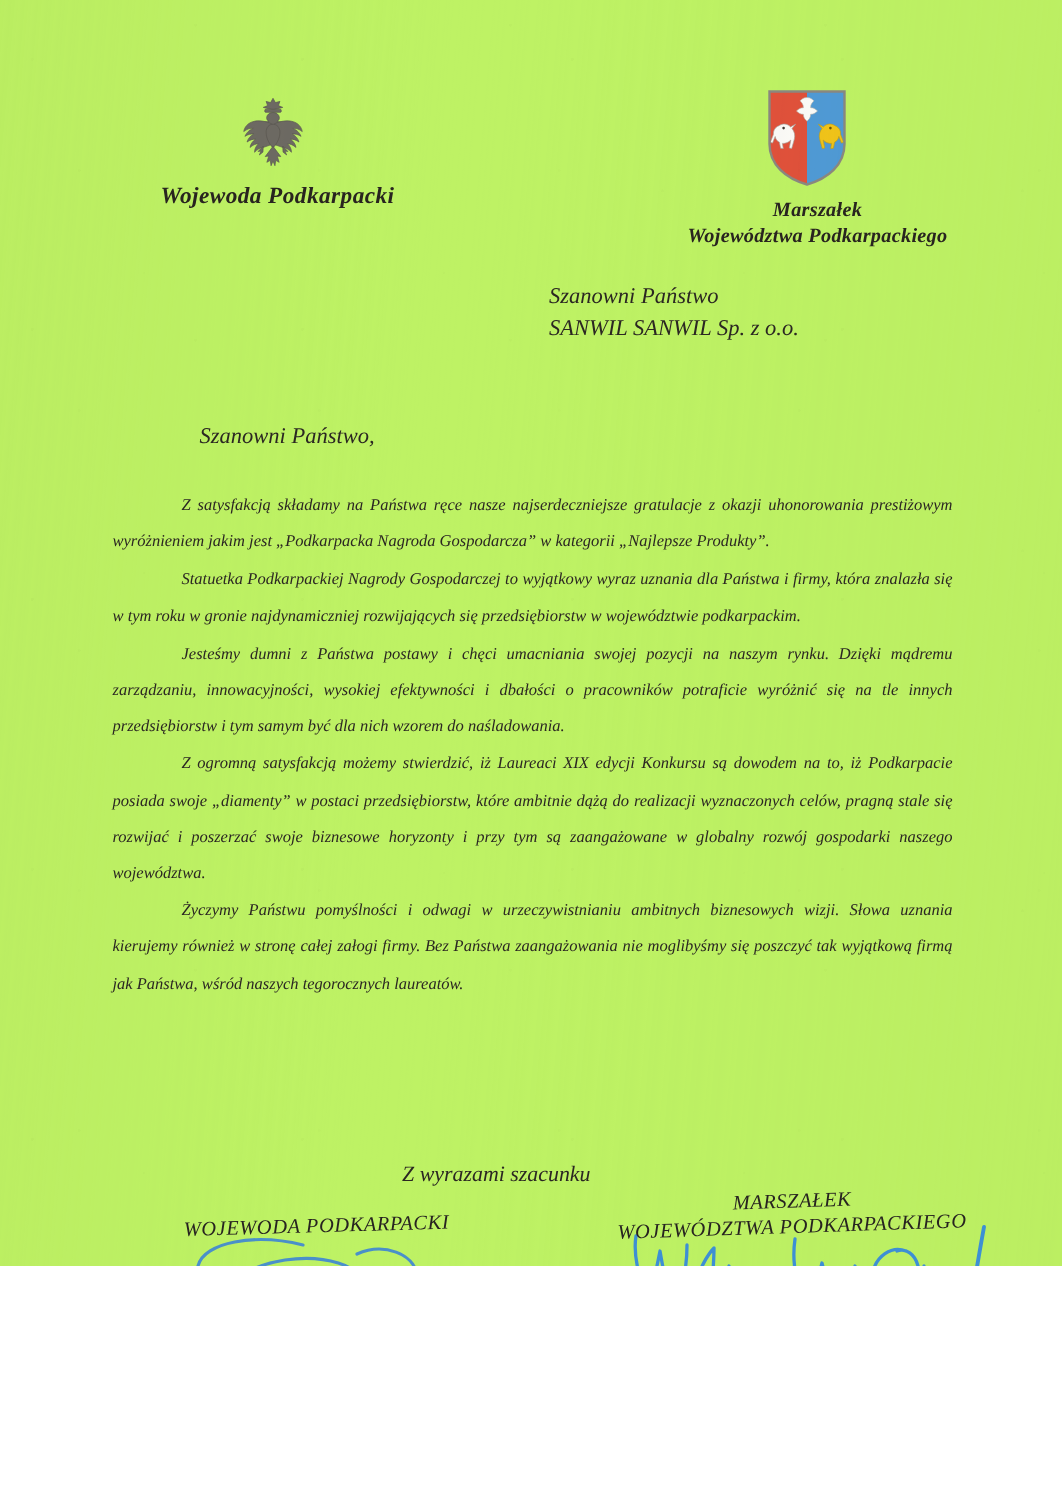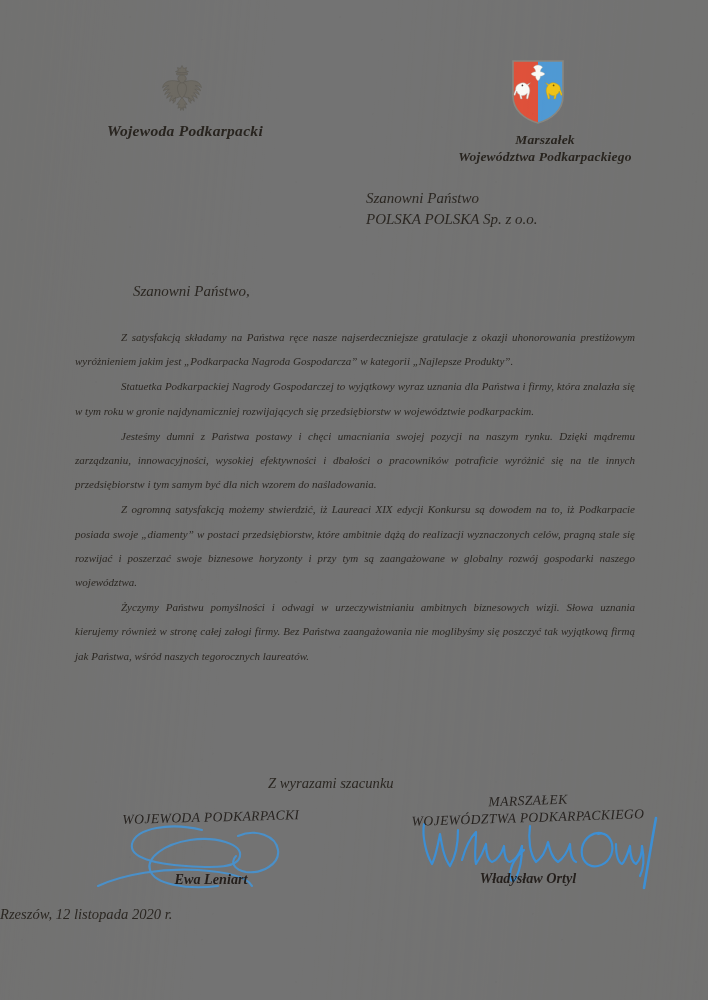--- a/index.html
+++ b/index.html
@@ -7,23 +7,23 @@
     margin: 0;
     padding: 0;
     background: #ffffff;
   }
   body {
     font-family: "Liberation Serif", "DejaVu Serif", serif;
   }
   .page {
     position: relative;
     width: 708px;
-    height: 1000px;
+    height: 844px;
     margin: 0 auto;
-    background: #737373;
+    background: #bef264;
     overflow: hidden;
     color: #2b2722;
   }
   
   .page::after {
     content: "";
     position: absolute;
     inset: 0;
     pointer-events: none;
     background-image:
@@ -259,21 +259,21 @@
     </div>
 
     <div class="office-right">
       <div>Marszałek</div>
       <div>Województwa Podkarpackiego</div>
     </div>
   </div>
 
   <div class="addressee">
     <div>Szanowni Państwo</div>
-    <div>POLSKA POLSKA Sp. z o.o.</div>
+    <div>SANWIL SANWIL Sp. z o.o.</div>
   </div>
 
   <div class="salutation">Szanowni Państwo,</div>
 
   <div class="body-text">
     <p>Z satysfakcją składamy na Państwa ręce nasze najserdeczniejsze gratulacje z okazji uhonorowania prestiżowym wyróżnieniem jakim jest „Podkarpacka Nagroda Gospodarcza” w kategorii „Najlepsze Produkty”.</p>
     <p>Statuetka Podkarpackiej Nagrody Gospodarczej to wyjątkowy wyraz uznania dla Państwa i firmy, która znalazła się w tym roku w gronie najdynamiczniej rozwijających się przedsiębiorstw w województwie podkarpackim.</p>
     <p>Jesteśmy dumni z Państwa postawy i chęci umacniania swojej pozycji na naszym rynku. Dzięki mądremu zarządzaniu, innowacyjności, wysokiej efektywności i dbałości o pracowników potraficie wyróżnić się na tle innych przedsiębiorstw i tym samym być dla nich wzorem do naśladowania.</p>
     <p>Z ogromną satysfakcją możemy stwierdzić, iż Laureaci  XIX edycji Konkursu są dowodem na to, iż Podkarpacie posiada swoje „diamenty” w postaci przedsiębiorstw, które ambitnie dążą do realizacji wyznaczonych celów, pragną stale się rozwijać i poszerzać swoje biznesowe horyzonty i przy tym są zaangażowane w globalny rozwój gospodarki naszego województwa.</p>
     <p>Życzymy Państwu pomyślności i odwagi w urzeczywistnianiu ambitnych biznesowych wizji. Słowa uznania kierujemy również w stronę całej załogi firmy. Bez Państwa zaangażowania nie moglibyśmy się poszczyć tak wyjątkową firmą jak Państwa, wśród naszych tegorocznych laureatów.</p>

